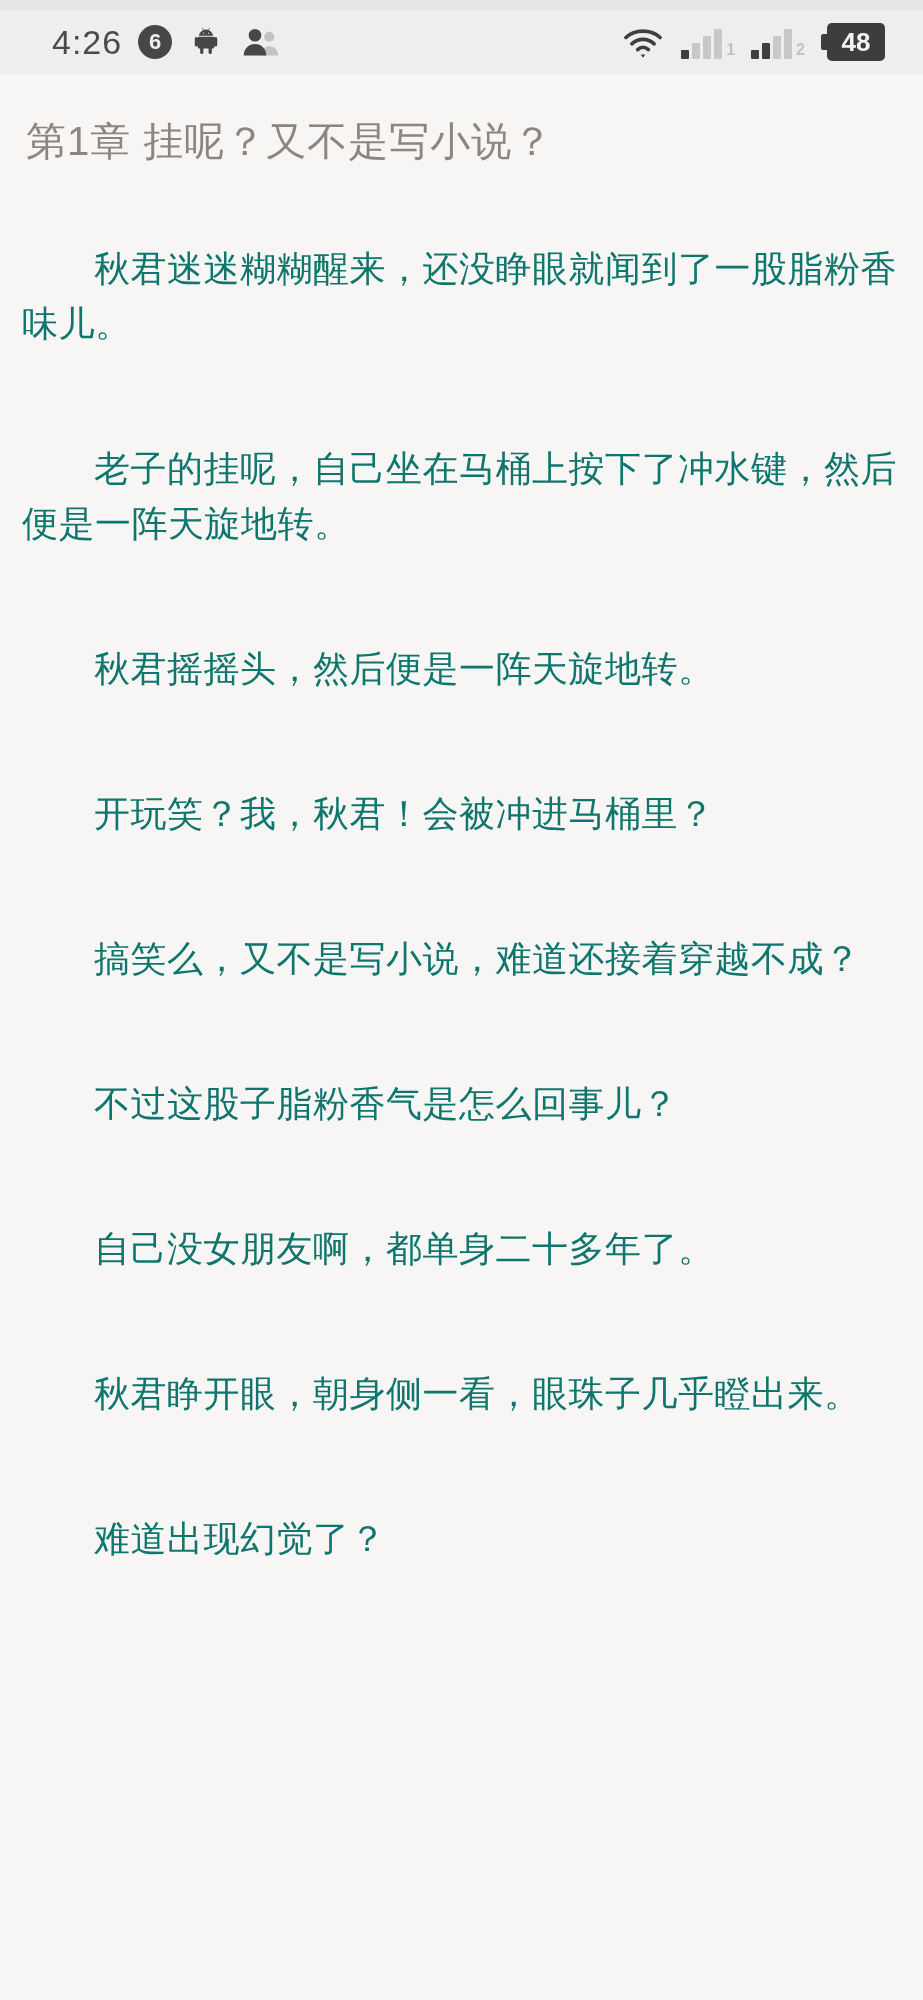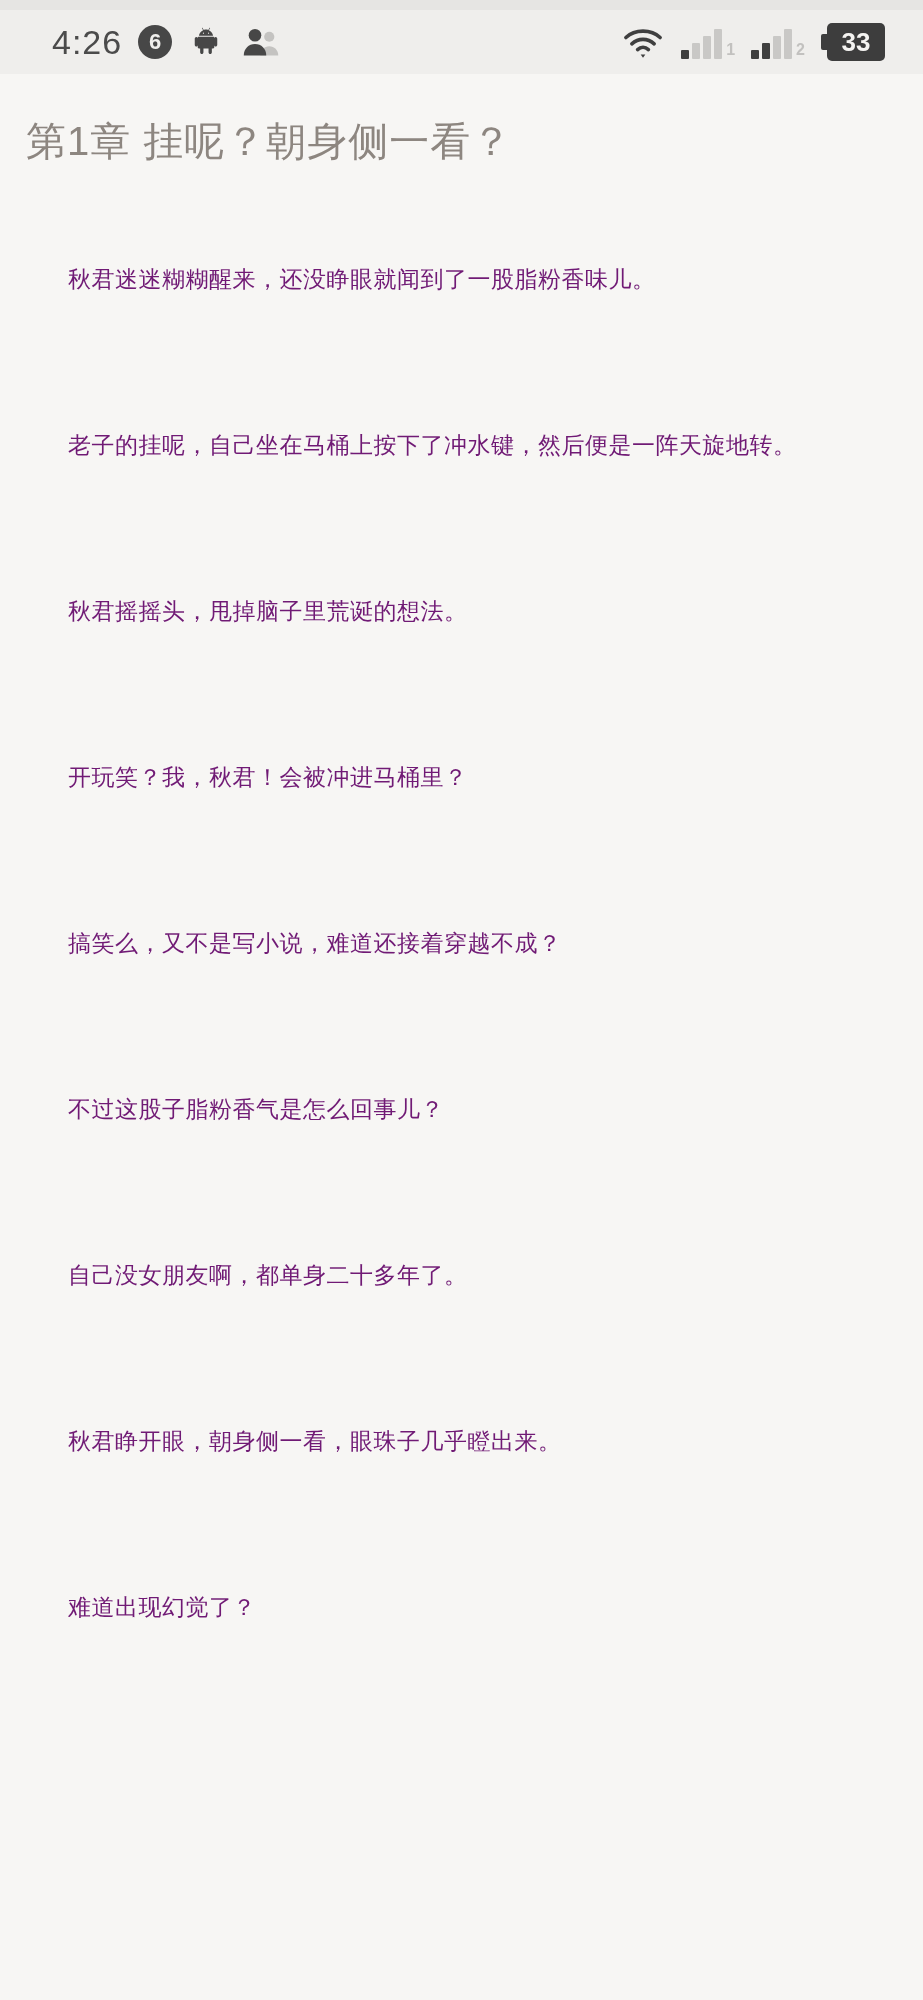--- a/index.html
+++ b/index.html
@@ -87,23 +87,23 @@
   }
   .chapter-title {
     margin: 40px 0 72px;
     padding-left: 4px;
     font-size: 40px;
     font-weight: 400;
     color: #8d8680;
     letter-spacing: 1px;
   }
   .paragraphs p {
-    font-size: 23px;
-    line-height: 76px;
-    color: #701a75;
+    font-size: 36px;
+    line-height: 55px;
+    color: #0f766e;
     text-indent: 2em;
     margin: 0 0 90px 0;
     letter-spacing: 0.5px;
   }
 </style>
 </head>
 <body>
 
 <div class="top-strip"></div>
 
@@ -151,31 +151,31 @@
     </span>
     <span class="sig">
       <span class="bar b1 on"></span>
         <span class="bar b2 on"></span>
         <span class="bar b3 off"></span>
         <span class="bar b4 off"></span>
         <span class="sim-num">2</span>
     </span>
     <span class="battery">
       <span class="nub"></span>
-      <span class="cell">33</span>
+      <span class="cell">48</span>
     </span>
   </div>
 </div>
 
 <div class="content">
-  <h1 class="chapter-title">第1章 挂呢？朝身侧一看？</h1>
+  <h1 class="chapter-title">第1章 挂呢？又不是写小说？</h1>
   <div class="paragraphs">
     <p>秋君迷迷糊糊醒来，还没睁眼就闻到了一股脂粉香味儿。</p>
     <p>老子的挂呢，自己坐在马桶上按下了冲水键，然后便是一阵天旋地转。</p>
-    <p>秋君摇摇头，甩掉脑子里荒诞的想法。</p>
+    <p>秋君摇摇头，然后便是一阵天旋地转。</p>
     <p>开玩笑？我，秋君！会被冲进马桶里？</p>
     <p>搞笑么，又不是写小说，难道还接着穿越不成？</p>
     <p>不过这股子脂粉香气是怎么回事儿？</p>
     <p>自己没女朋友啊，都单身二十多年了。</p>
     <p>秋君睁开眼，朝身侧一看，眼珠子几乎瞪出来。</p>
     <p>难道出现幻觉了？</p>
   </div>
 </div>
 
 </body></html>

